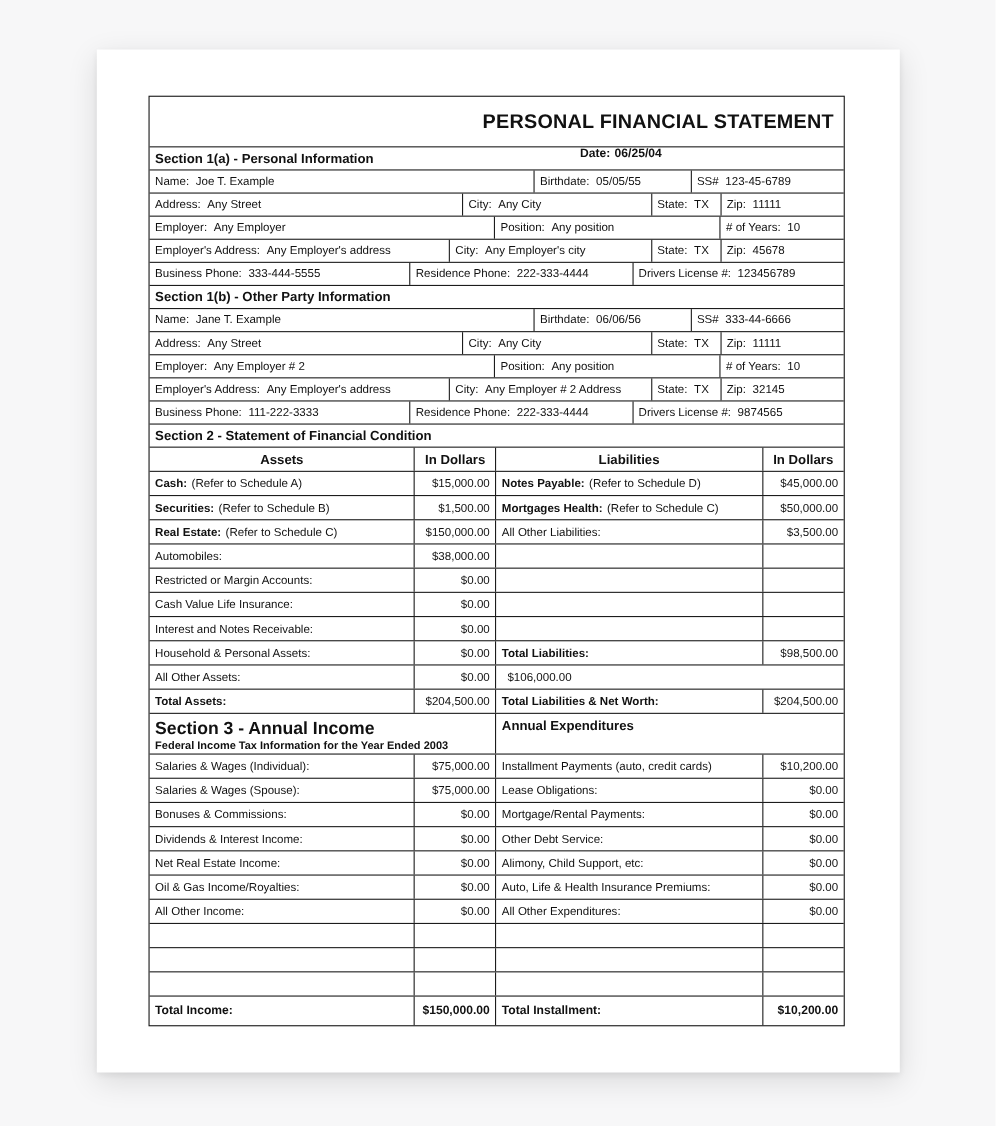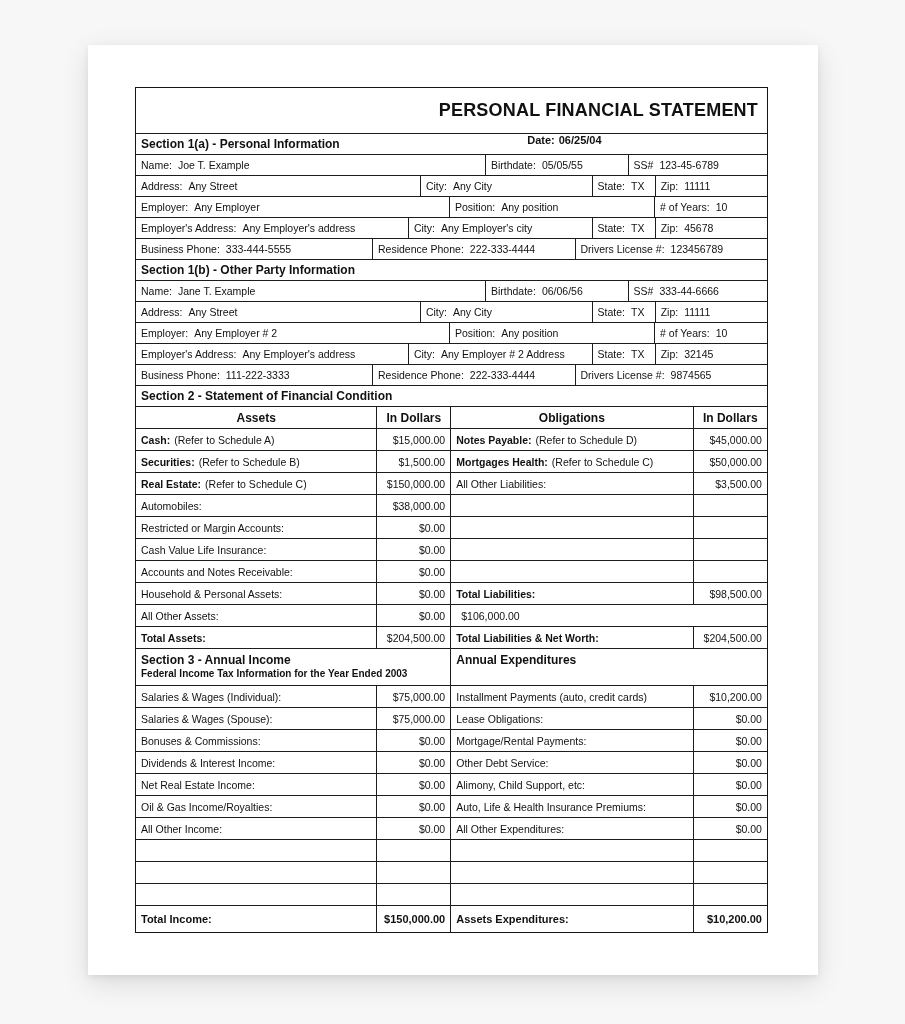--- a/index.html
+++ b/index.html
@@ -87,21 +87,21 @@
 
   .colhead .cell { justify-content: center; font-weight: bold; font-size: 12px; }
   .amt { justify-content: flex-end; }
   .note { margin-left: 4px; }
 
   .trow.a-bold .cell:nth-child(1) .lbl2 { font-weight: bold; }
   .trow.l-bold .cell:nth-child(3) .lbl2 { font-weight: bold; }
 
   .s3head .cell { align-items: flex-start; padding-top: 4px; }
   .s3head .stack { line-height: 1.25; }
-  .s3h-main { font-weight: bold; font-size: 12px; display: block; }
+  .s3h-main { font-weight: bold; font-size: 16px; display: block; }
   .s3h-sub { font-weight: bold; font-size: 10px; display: block; }
   .s3h-right { font-weight: bold; font-size: 12px; }
 
   .totalrow .cell { font-weight: bold; font-size: 11px; }
 </style>
 </head>
 <body>
 
 <div class="canvas">
   <div class="sheet">
@@ -281,21 +281,21 @@
           </div>
       </div>
 
       <div class="row sechead">
         <div class="cell" style="flex:1 1 100%;">Section 2 - Statement of Financial Condition</div>
       </div>
 
       <div class="row h-s2 colhead">
         <div class="cell wF1">Assets</div>
         <div class="cell wF2">In Dollars</div>
-        <div class="cell wF3">Obligations</div>
+        <div class="cell wF3">Liabilities</div>
         <div class="cell wF4">In Dollars</div>
       </div>
 
       <div id="s2-rows">
   <div class="row h-s2 trow a-bold l-bold">
     <div class="cell wF1">
               <span class="lbl2">Cash:</span>
               <span class="note">(Refer to Schedule A)</span>
             </div>
     <div class="cell wF2 amt">
@@ -390,21 +390,21 @@
               <span class="lbl2"></span>
               <span class="note"></span>
             </div>
     <div class="cell wF4 amt">
               <span></span>
             </div>
   </div>
 
   <div class="row h-s2 trow">
     <div class="cell wF1">
-              <span class="lbl2">Accounts and Notes Receivable:</span>
+              <span class="lbl2">Interest and Notes Receivable:</span>
               <span class="note"></span>
             </div>
     <div class="cell wF2 amt">
               <span>$0.00</span>
             </div>
     <div class="cell wF3">
               <span class="lbl2"></span>
               <span class="note"></span>
             </div>
     <div class="cell wF4 amt">
@@ -640,19 +640,19 @@
             </div>
     <div class="cell wF4 amt">
               <span></span>
             </div>
   </div>
 </div>
 
       <div class="row h-total totalrow">
         <div class="cell wF1">Total Income:</div>
         <div class="cell wF2 amt">$150,000.00</div>
-        <div class="cell wF3">Assets Expenditures:</div>
+        <div class="cell wF3">Total Installment:</div>
         <div class="cell wF4 amt">$10,200.00</div>
       </div>
 
     </div>
   </div>
 </div>
 
 </body></html>

